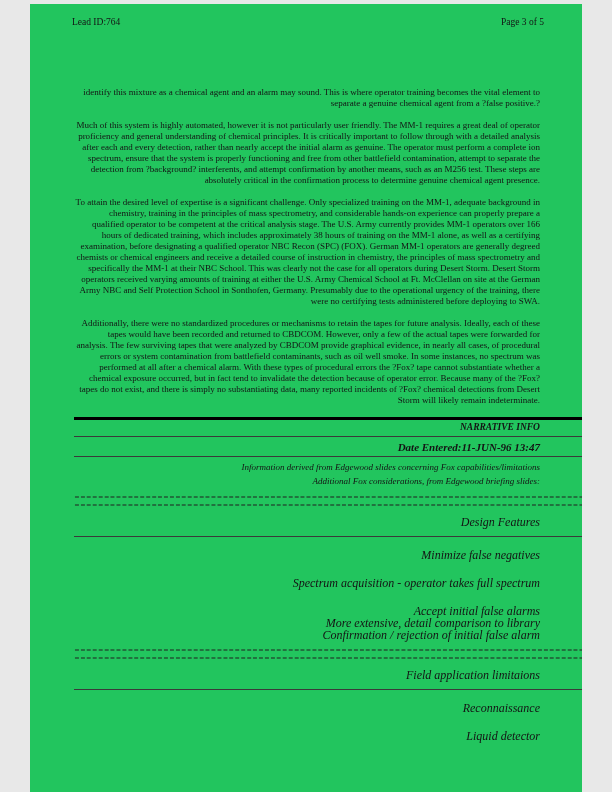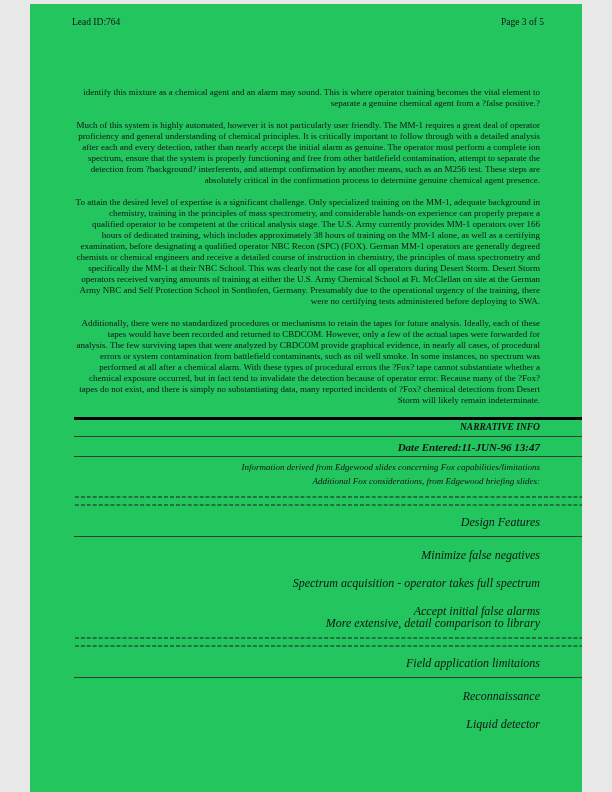--- a/index.html
+++ b/index.html
@@ -131,20 +131,21 @@
 
       <div class="slide-item first">Design Features</div>
       <div class="rule-under"></div>
 
       <div class="slide-item">Minimize false negatives</div>
 
       <div class="slide-item gap">Spectrum acquisition  - operator takes full spectrum</div>
 
       <div class="slide-item gap">Accept initial false alarms</div>
       <div class="slide-item tight indent1">More extensive, detail comparison to library</div>
+      <div class="slide-item tight indent1">Confirmation / rejection of initial false alarm</div>
 
       <div class="equals-block">
         <div>============================================================================================================== =====</div>
         <div>============================================================================================================== =====</div>
       </div>
 
       <div class="slide-item first">Field application limitaions</div>
       <div class="rule-under"></div>
 
       <div class="slide-item">Reconnaissance</div>

